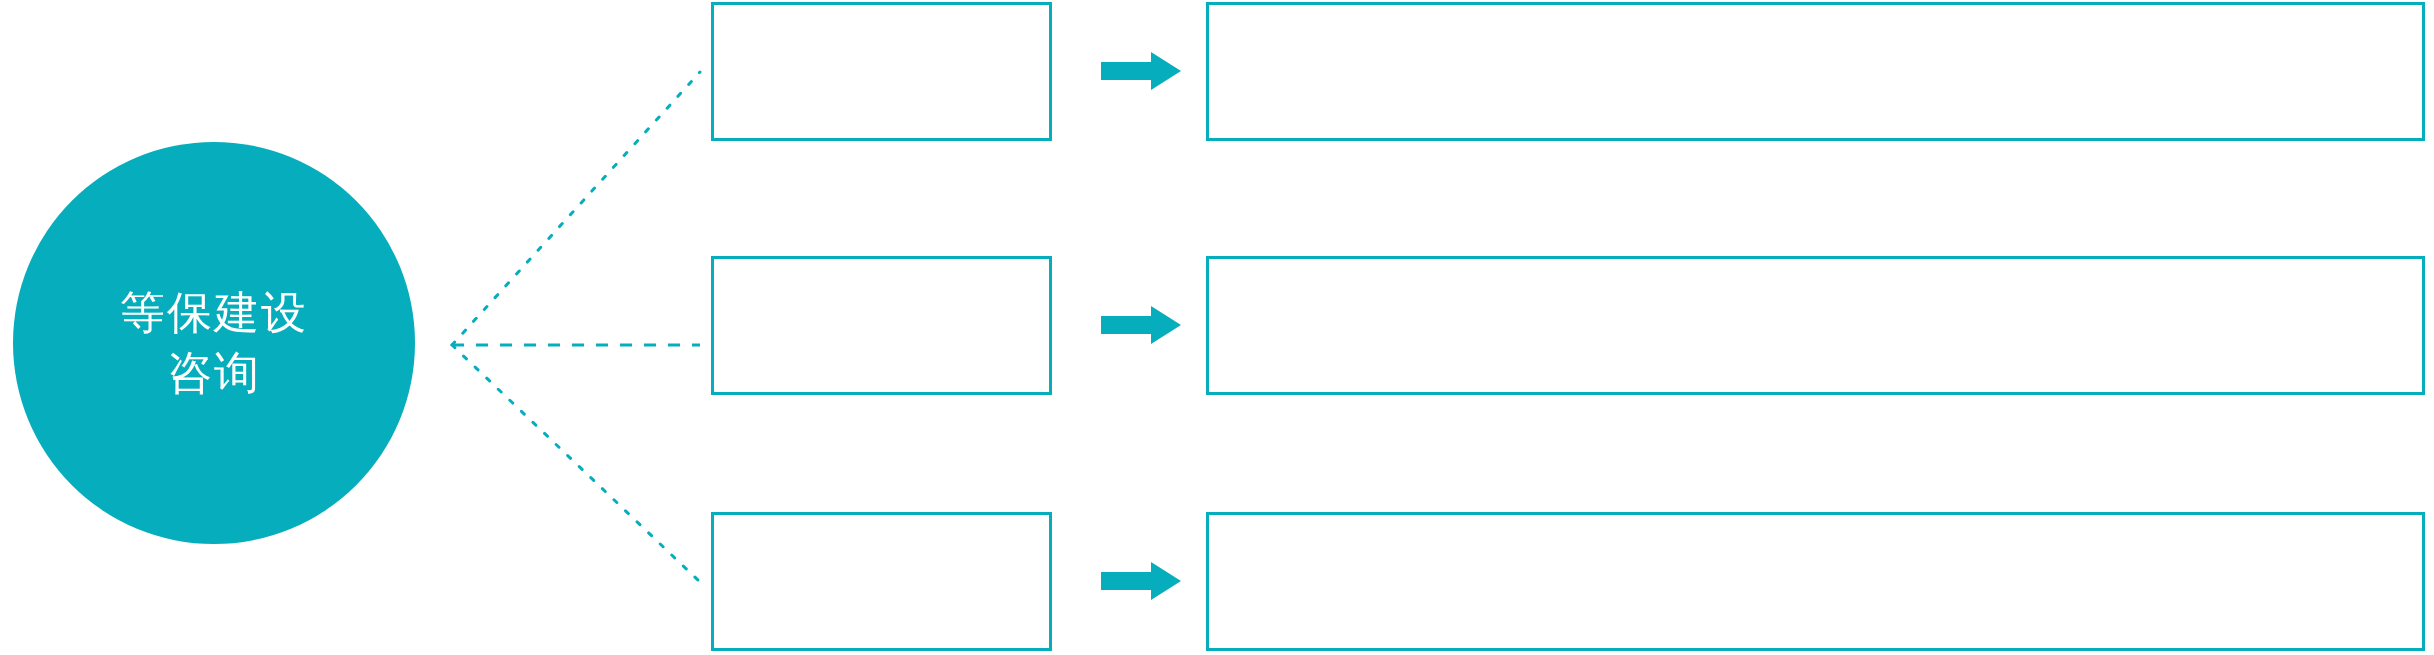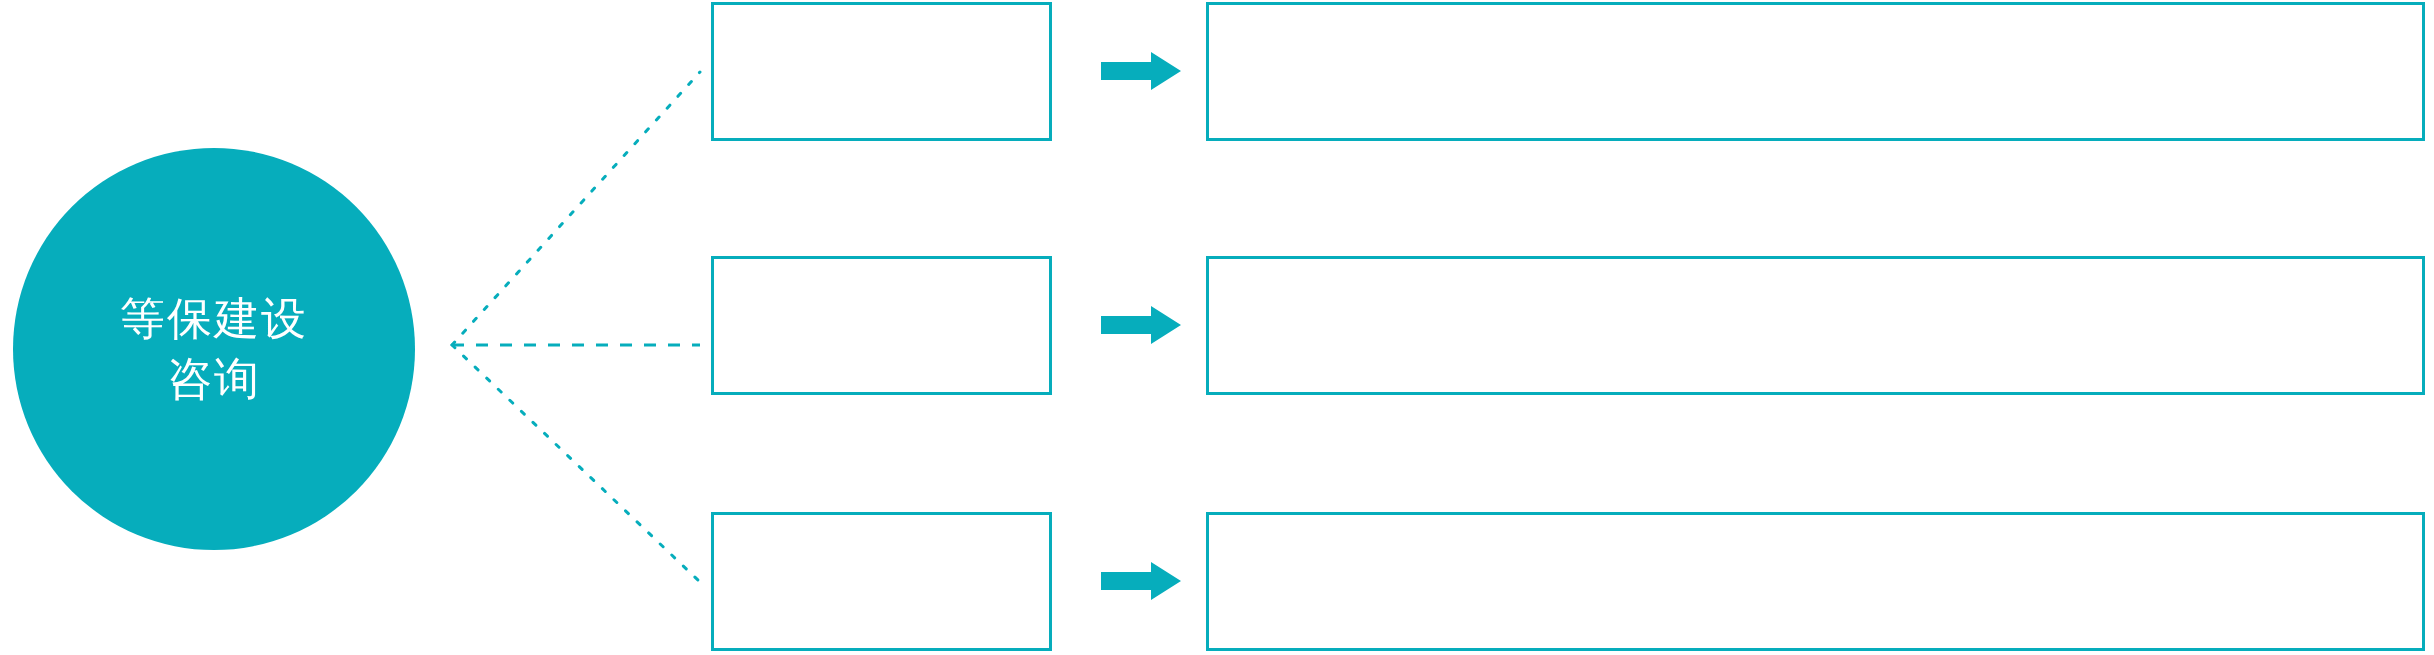--- a/index.html
+++ b/index.html
@@ -12,21 +12,21 @@
   }
   #diagram{
     position:relative;
     width:2434px;height:655px;
     background:#ffffff;
   }
 
   
   .hub{
     position:absolute;
-    left:13px; top:148px;
+    left:13px; top:142px;
     width:402px; height:402px;
     border-radius:50%;
     background:#06adbc;
     display:flex;
     flex-direction:column;
     align-items:center;
     justify-content:center;
     box-sizing:border-box;
   }
   .hub-label{

